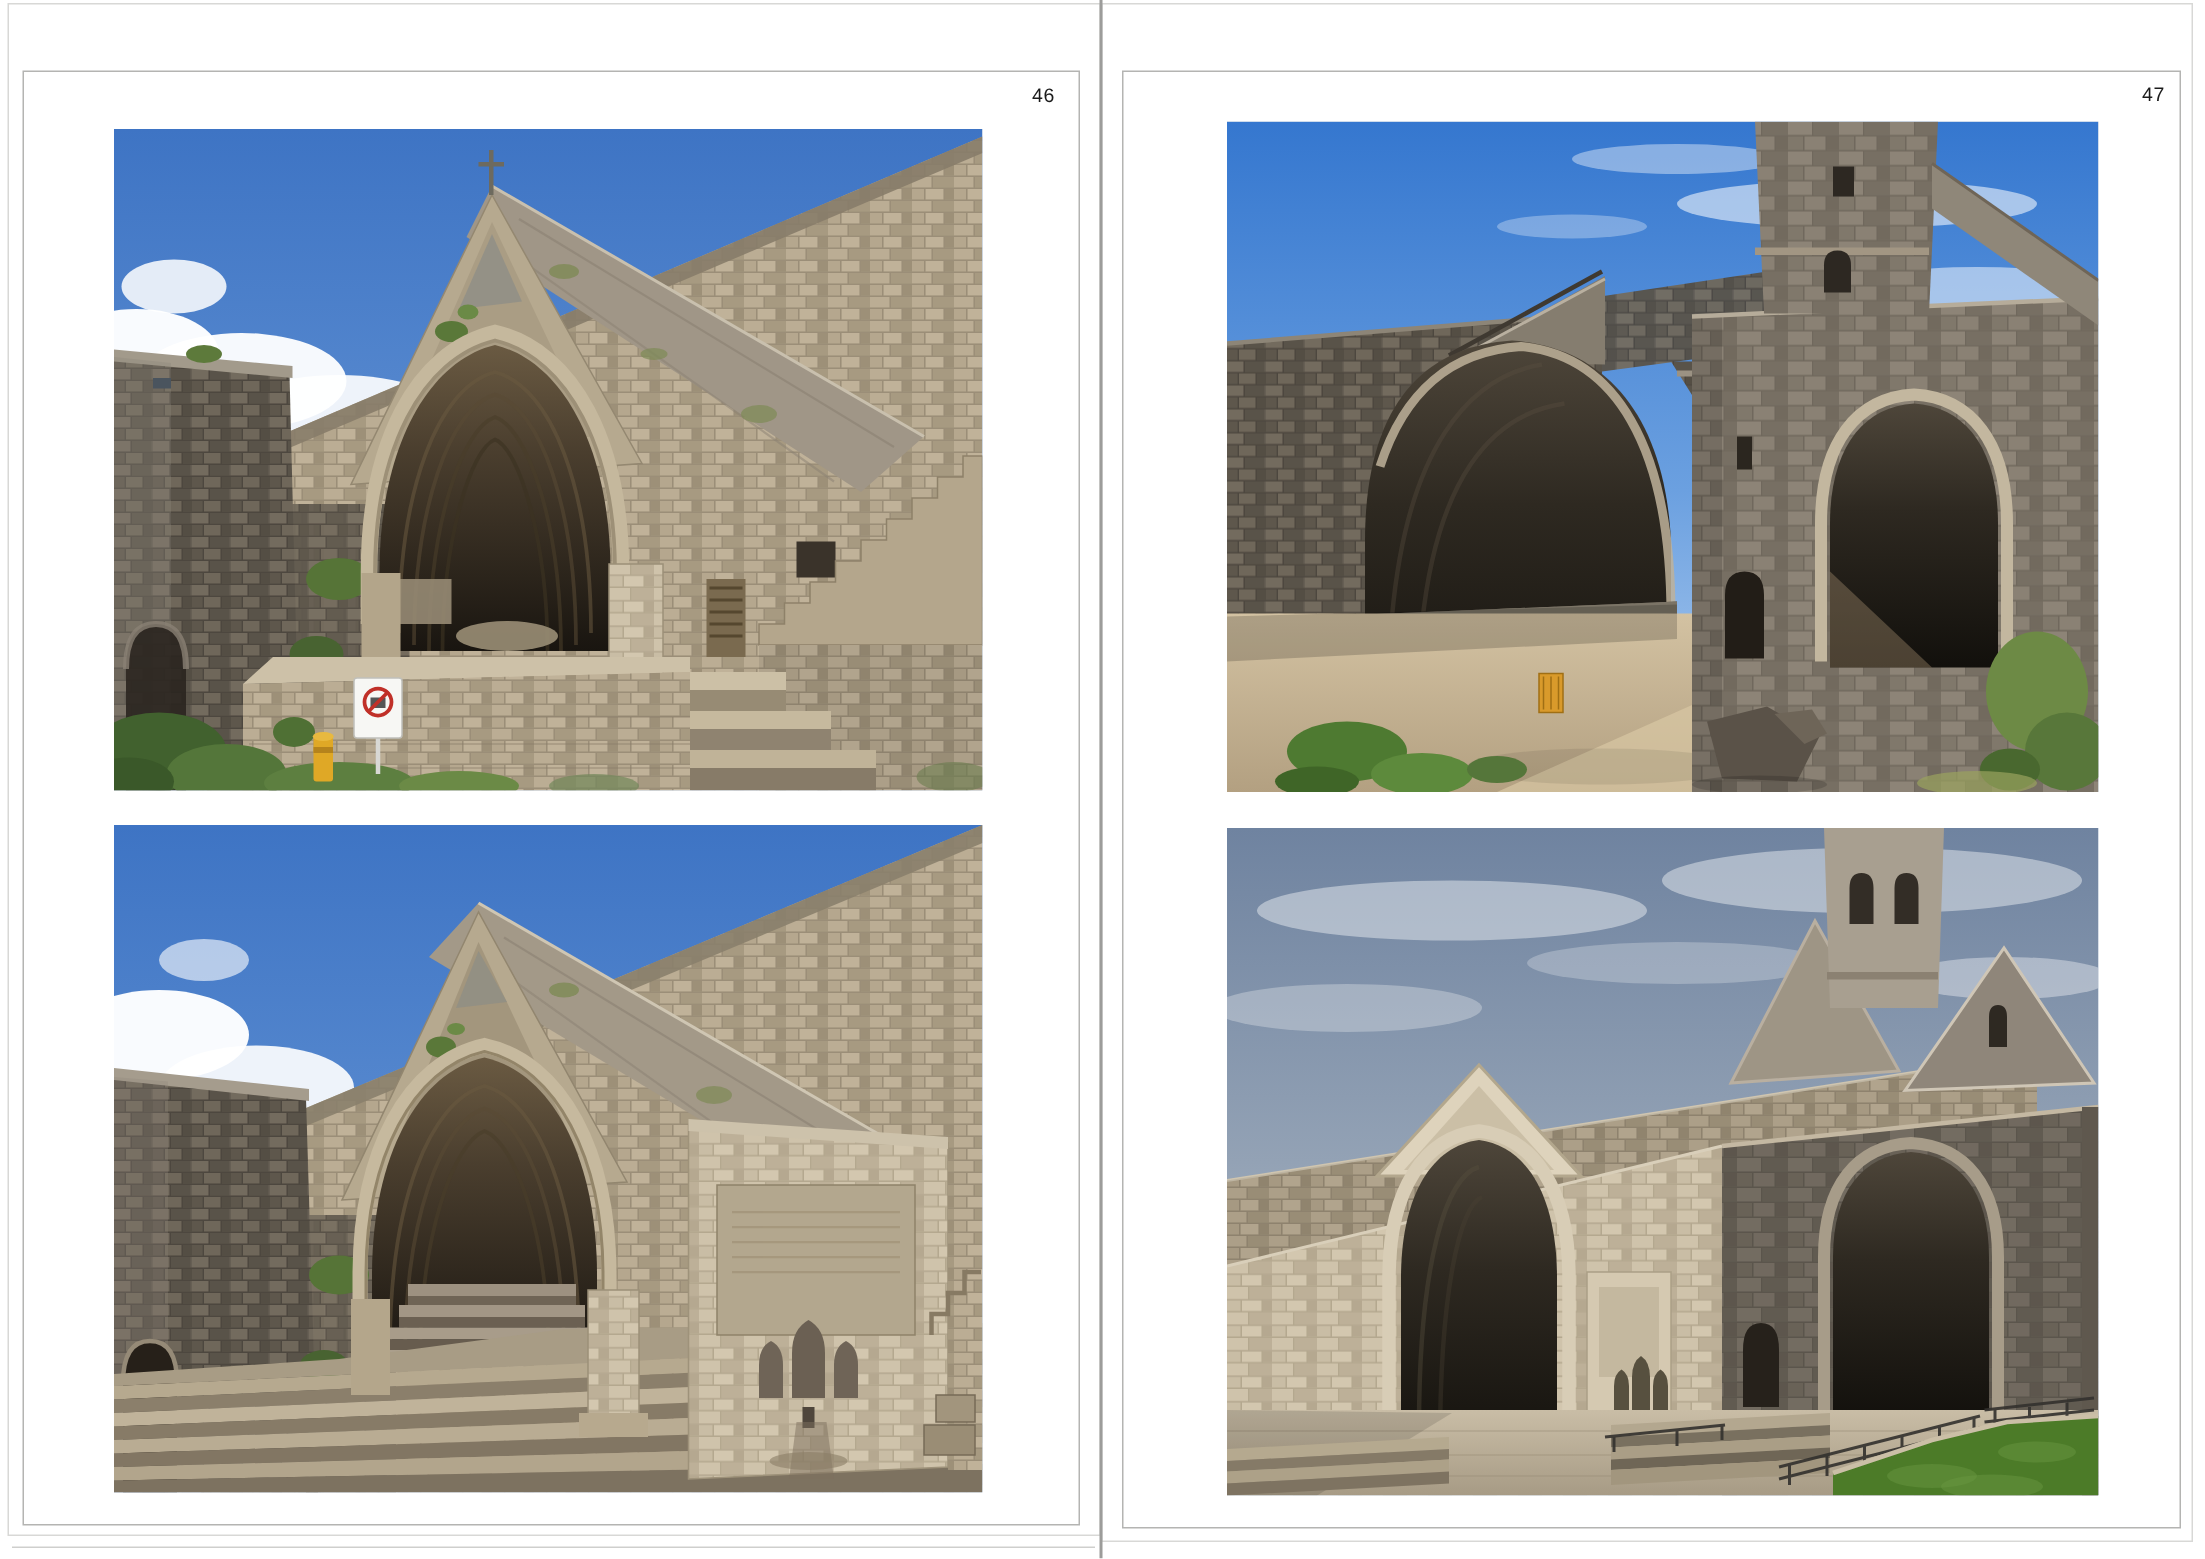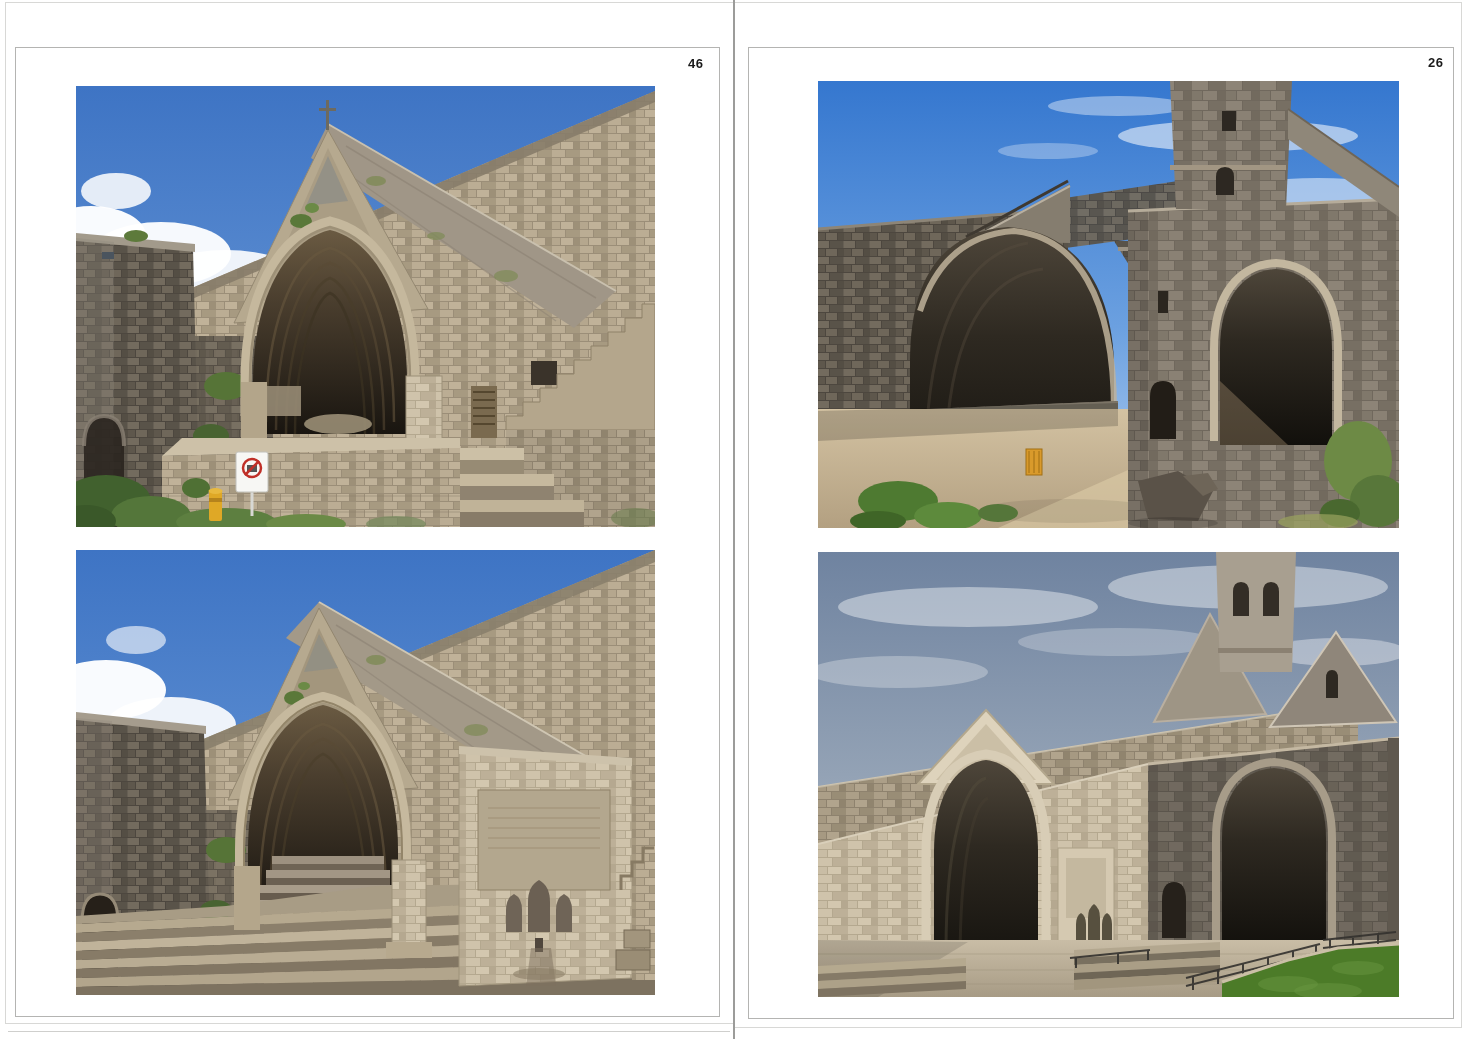--- a/index.html
+++ b/index.html
@@ -9,21 +9,21 @@
     font-family:"Liberation Sans", sans-serif;
   }
   .sheet{position:absolute;background:var(--paper,#ffffff);border:1px solid var(--sheet_edge,#d8d8d6);box-sizing:border-box;}
   #sheet-left{left:5px;top:2px;width:729px;height:1022px;}
   #sheet-right{left:734px;top:2px;width:728px;height:1026px;}
   .spine{position:absolute;left:733px;top:0;width:2px;height:1039px;background:var(--spine_line,#9c9c9a);}
   .stack-edge{position:absolute;left:8px;top:1031px;width:722px;height:1px;background:#cfcfcd;}
   .frame{position:absolute;border:1px solid var(--frame_line,#b4b4b2);box-sizing:border-box;background:transparent;}
   #frame-left{left:15px;top:47px;width:705px;height:970px;}
   #frame-right{left:748px;top:47px;width:706px;height:972px;}
-  .pagenum{position:absolute;font-size:13px;font-weight:bold;color:var(--page_number_color,#1b1b1b);letter-spacing:0.5px;}
+  .pagenum{position:absolute;font-size:13px;font-weight:normal;color:var(--page_number_color,#1b1b1b);letter-spacing:0.5px;}
   #pn-left{left:688px;top:56px;}
   #pn-right{left:1428px;top:55px;}
   .photo{position:absolute;overflow:hidden;background:#cbd6e2;}
   #photo1{left:76px;top:86px;width:579px;height:441px;}
   #photo2{left:76px;top:550px;width:579px;height:445px;}
   #photo3{left:818px;top:81px;width:581px;height:447px;}
   #photo4{left:818px;top:552px;width:581px;height:445px;}
   .photo svg{display:block;width:100%;height:100%;}
 </style>
 </head>
@@ -107,21 +107,21 @@
 
   <div class="sheet" id="sheet-left"></div>
   <div class="sheet" id="sheet-right"></div>
   <div class="spine"></div>
   <div class="stack-edge"></div>
 
   <div class="frame" id="frame-left"></div>
   <div class="frame" id="frame-right"></div>
 
   <div class="pagenum" id="pn-left">46</div>
-  <div class="pagenum" id="pn-right">26</div>
+  <div class="pagenum" id="pn-right">47</div>
 
   <figure class="photo" id="photo1" style="margin:0" aria-label="Stone monastery gabled portico with pointed arch vault, large masonry wall, side staircase, raised platform with steps, grass, a small prohibition sign and a yellow bollard under a blue sky with clouds">
     <svg viewBox="0 0 579 441" preserveAspectRatio="none">
       <g>
         <rect x="0" y="0" width="579" height="441" fill="url(#gSky1)"></rect>
         <ellipse cx="15" cy="150" rx="55" ry="30" fill="#ffffff" opacity="0.97"></ellipse>
         <ellipse cx="85" cy="168" rx="70" ry="32" fill="#ffffff" opacity="0.95"></ellipse>
         <ellipse cx="150" cy="192" rx="75" ry="28" fill="#ffffff" opacity="0.9"></ellipse>
         <ellipse cx="40" cy="105" rx="35" ry="18" fill="#ffffff" opacity="0.85"></ellipse>
         <ellipse cx="210" cy="208" rx="45" ry="16" fill="#ffffff" opacity="0.7"></ellipse>

